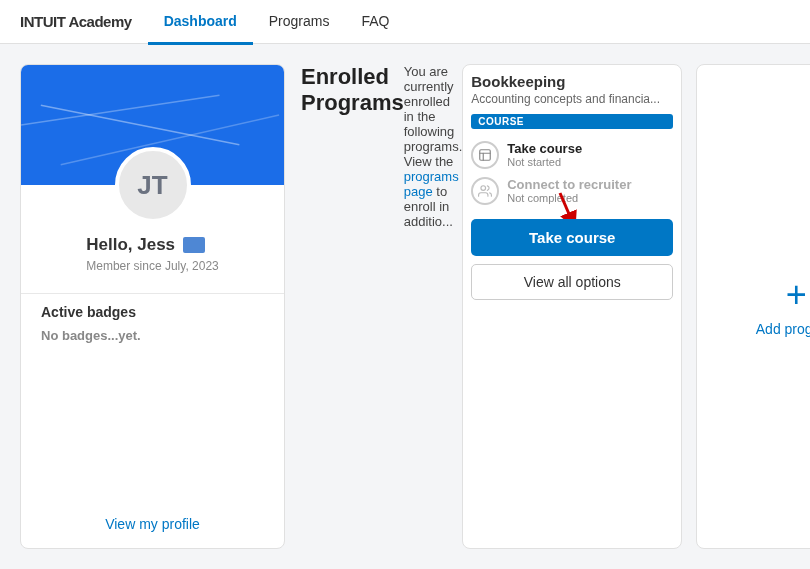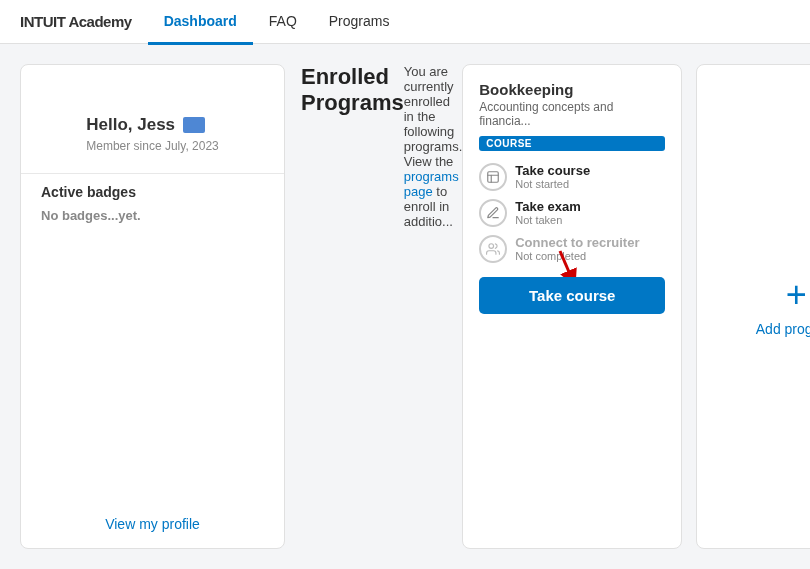--- a/index.html
+++ b/index.html
@@ -70,21 +70,21 @@
     }
     .enrolled-title { font-size: 22px; font-weight: 700; margin-bottom: 6px; color: #222; }
     .enrolled-desc { font-size: 13px; color: #444; margin-bottom: 28px; }
     .enrolled-desc a { color: #0077c5; text-decoration: none; }
 
     .programs-row { display: flex; gap: 14px; }
 
     
     .program-card {
       background: #fff; border: 1px solid #e0e0e0; border-radius: 8px;
-      padding: 16px; width: 220px; min-width: 220px; display: flex; flex-direction: column;
+      padding: 8px; width: 220px; min-width: 220px; display: flex; flex-direction: column;
     }
     .program-name { font-weight: 700; font-size: 15px; margin-bottom: 2px; }
     .program-desc { font-size: 12px; color: #666; margin-bottom: 8px; }
     .course-badge {
       display: inline-block; background: #0077c5; color: #fff;
       font-size: 10px; font-weight: 700; padding: 2px 7px; border-radius: 3px;
       margin-bottom: 12px; letter-spacing: 0.5px;
     }
 
     .steps { display: flex; flex-direction: column; gap: 8px; margin-bottom: 14px; }
@@ -122,28 +122,37 @@
   </style>
 </head>
 <body>
 
 <nav class="nav">
   <span class="nav-logo">
     <span>INTUIT</span><span> Academy</span>
   </span>
   <div class="nav-links">
     <a class="nav-link active">Dashboard</a>
+    <a class="nav-link">Programs</a>
     <a class="nav-link">FAQ</a>
-    <a class="nav-link">Programs</a>
   </div>
 </nav>
 
 <div class="main">
 
   <div class="left-panel">
+    <div class="profile-banner">
+
+      <svg class="banner-lines" viewBox="0 0 265 120" xmlns="http://www.w3.org/2000/svg">
+        <line x1="20" y1="40" x2="220" y2="80" stroke="rgba(255,255,255,0.4)" stroke-width="1.5"></line>
+        <line x1="0" y1="60" x2="200" y2="30" stroke="rgba(255,255,255,0.3)" stroke-width="1.5"></line>
+        <line x1="40" y1="100" x2="260" y2="50" stroke="rgba(255,255,255,0.25)" stroke-width="1.5"></line>
+      </svg>
+      <div class="avatar-wrap">JT</div>
+    </div>
     <div class="profile-info">
       <div class="hello-row">
         <span>Hello, Jess</span>
         <span class="name-flag"></span>
       </div>
       <div class="member-since">Member since July, 2023</div>
     </div>
     <div class="badges-section">
       <div class="badges-title">Active badges</div>
       <div class="badges-none">No badges...yet.</div>
@@ -175,32 +184,20 @@
                   <path d="M3 9h18"></path>
                   <path d="M9 21V9"></path>
                 </svg>
             </div>
             <div class="step-text">
               <span class="step-label">Take course</span>
               <span class="step-status">Not started</span>
             </div>
           </div>
 
-          <div class="step-row">
-            <div class="step-icon">
-              <svg width="14" height="14" viewBox="0 0 24 24" fill="none" stroke="#888" stroke-width="2" stroke-linecap="round" stroke-linejoin="round">
-                  <path d="M12 20h9"></path>
-                  <path d="M16.5 3.5a2.121 2.121 0 0 1 3 3L7 19l-4 1 1-4 12.5-12.5z"></path>
-                </svg>
-            </div>
-            <div class="step-text">
-              <span class="step-label">Take exam</span>
-              <span class="step-status">Not taken</span>
-            </div>
-          </div>
 
           <div class="step-row">
             <div class="step-icon">
               <svg width="14" height="14" viewBox="0 0 24 24" fill="none" stroke="#bbb" stroke-width="2" stroke-linecap="round" stroke-linejoin="round">
                   <path d="M17 21v-2a4 4 0 0 0-4-4H5a4 4 0 0 0-4 4v2"></path>
                   <circle cx="9" cy="7" r="4"></circle>
                   <path d="M23 21v-2a4 4 0 0 0-3-3.87"></path>
                   <path d="M16 3.13a4 4 0 0 1 0 7.75"></path>
                 </svg>
             </div>
@@ -216,20 +213,21 @@
             <defs>
               <marker id="arrowhead" markerWidth="6" markerHeight="6" refX="3" refY="3" orient="auto">
                 <polygon points="0 0, 6 3, 0 6" fill="#cc0000"></polygon>
               </marker>
             </defs>
             <line x1="10" y1="2" x2="22" y2="30" stroke="#cc0000" stroke-width="3" marker-end="url(#arrowhead)"></line>
           </svg>
         </div>
 
         <button class="btn-take-course">Take course</button>
+        <button class="btn-view-options">View all options</button>
       </div>
 
       <div class="add-program-card">
         <div class="add-icon">+</div>
         <div class="add-label">Add program</div>
       </div>
     </div>
   </div>
 </div>
 

